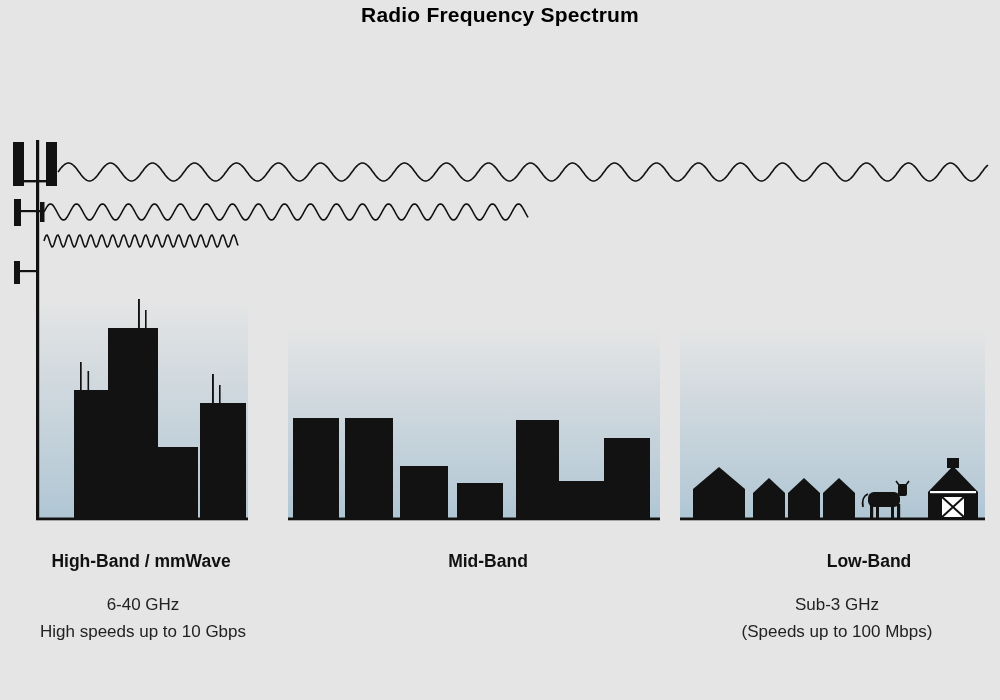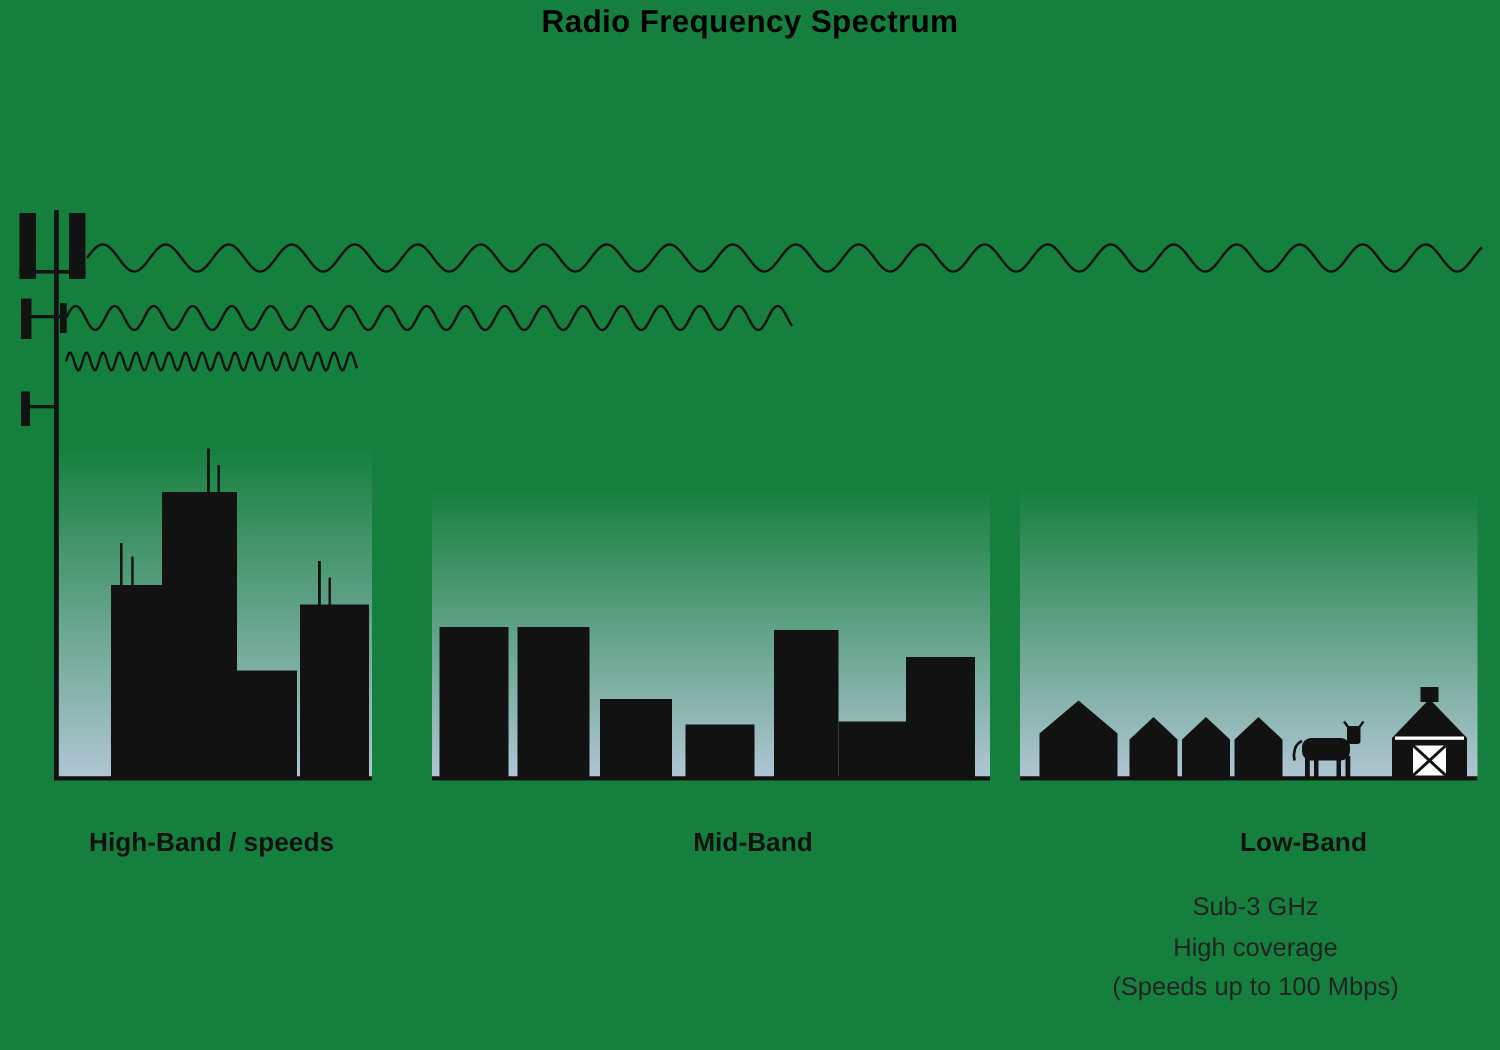--- a/index.html
+++ b/index.html
@@ -1,17 +1,17 @@
 <!DOCTYPE html>
 <html><head>
 <meta charset="utf-8">
 <style>
   html,body{margin:0;padding:0;background:#ffffff;}
   .stage{
-    position:relative;width:1000px;height:700px;background:#15803d;
+    position:relative;width:1000px;height:700px;background:#e5e5e5;
     font-family:"Liberation Sans",sans-serif;overflow:hidden;
   }
   .title{
     position:absolute;top:3px;left:0;width:100%;text-align:center;
     font-size:21px;font-weight:700;color:#000;letter-spacing:0.2px;
   }
   svg.art{position:absolute;left:0;top:0;}
   .wave{fill:none;stroke:#121212;stroke-width:1.6;}
   .band-label{
     position:absolute;top:551px;transform:translateX(-50%);
@@ -104,27 +104,30 @@
         <polygon points="0,34 25,8 50,34 50,60 0,60"></polygon>
         <rect x="2" y="33" width="46" height="2.2" fill="#ffffff"></rect>
         <rect x="13" y="38" width="24" height="22" fill="#ffffff" stroke="#121212" stroke-width="2"></rect>
         <path d="M13 38 L37 60 M37 38 L13 60" stroke="#121212" stroke-width="2" fill="none"></path>
       </g>
 
       <rect x="680" y="517.5" width="305" height="2.8"></rect>
     </g>
   </svg>
 
-  <div class="band-label" style="left:141px">High-Band / speeds</div>
-  <div class="band-label" style="left:502px">Mid-Band</div>
+  <div class="band-label" style="left:141px">High-Band / mmWave</div>
+  <div class="band-label" style="left:488px">Mid-Band</div>
   <div class="band-label" style="left:869px">Low-Band</div>
 
+  <div class="band-details" style="left:143px">
+    <div>6-40 GHz</div>
+    <div>High speeds up to 10 Gbps</div>
+  </div>
 
   <div class="band-details" style="left:488px">
   </div>
 
   <div class="band-details" style="left:837px">
     <div>Sub-3 GHz</div>
-    <div>High coverage</div>
     <div>(Speeds up to 100 Mbps)</div>
   </div>
 
 </div>
 
 </body></html>

